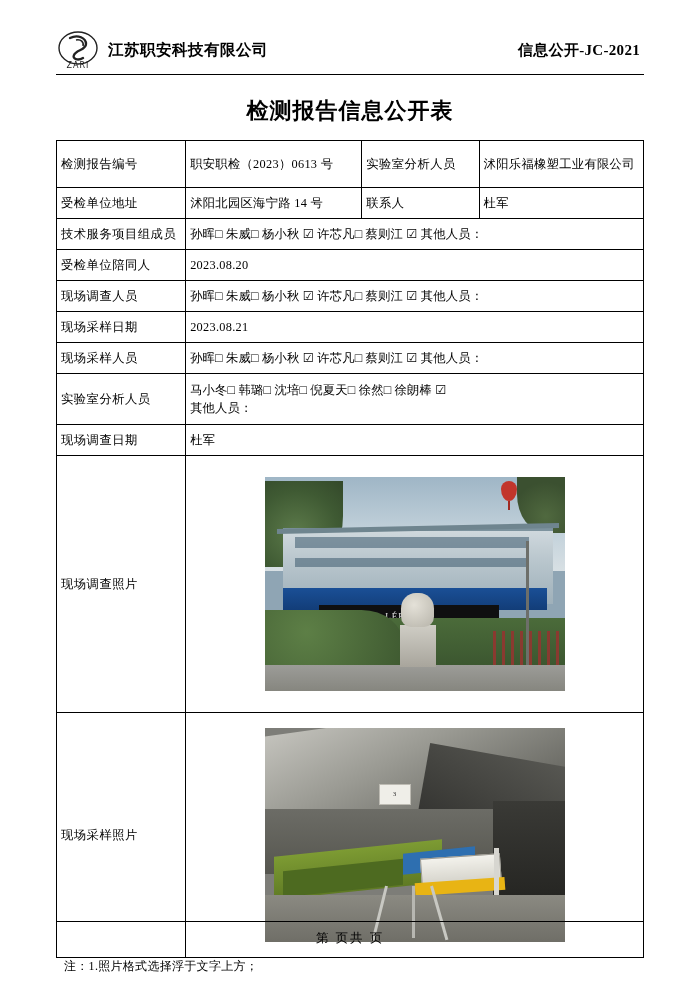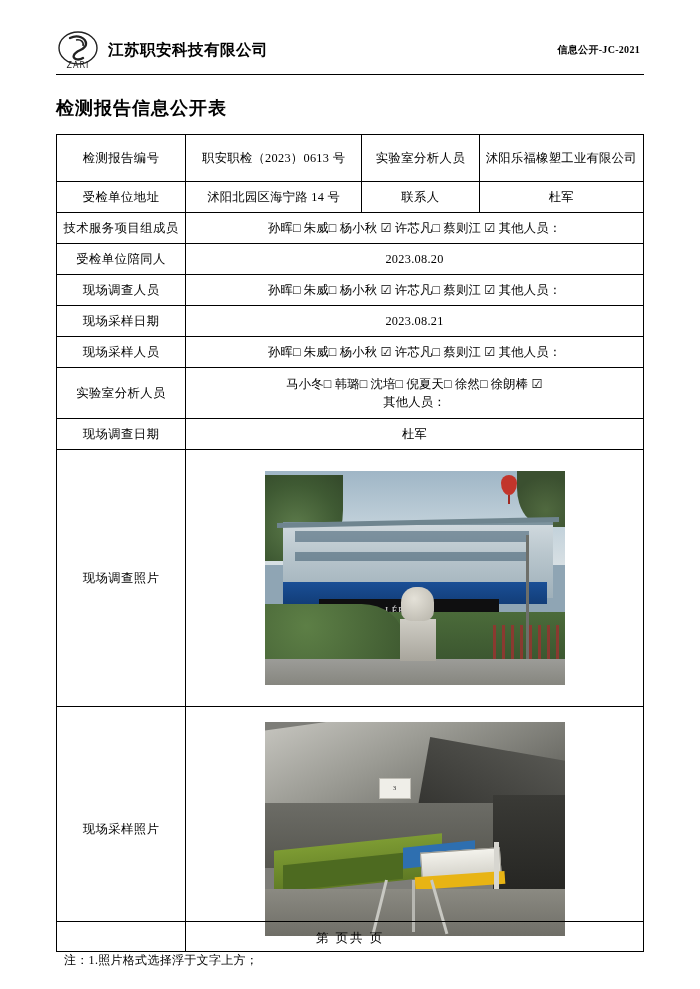--- a/index.html
+++ b/index.html
@@ -46,49 +46,50 @@
     flex: 0 0 auto;
   }
   .logo svg { display: block; }
   .brand-name {
     font-size: 15.5px;
     font-weight: bold;
     letter-spacing: .5px;
     font-family: Liberation Mono, monospace;
   }
   .doc-code {
-    font-size: 10px;
+    font-size: 15px;
     font-weight: bold;
     letter-spacing: .3px;
     padding-right: 4px;
   }
   .header-rule {
     border-bottom: 1.6px solid #000;
     margin-top: 0px;
   }
 
   
   .doc-title {
-    font-size: 18px;
+    text-align: center;
+    font-size: 22px;
     font-weight: bold;
     letter-spacing: 1px;
     margin: 18px 0 14px 0;
   }
 
   
   table.main {
     border-collapse: collapse;
     width: 100%;
     table-layout: fixed;
   }
   table.main td {
     border: 1px solid #000;
     font-size: 12.3px;
     padding: 4px 4px;
-    text-align: center;
+    text-align: left;
     vertical-align: middle;
     line-height: 1.5;
   }
   td.label {
     letter-spacing: .5px;
   }
   td.valuecell {
     letter-spacing: .3px;
   }
   .row-h { height: 22px; }

